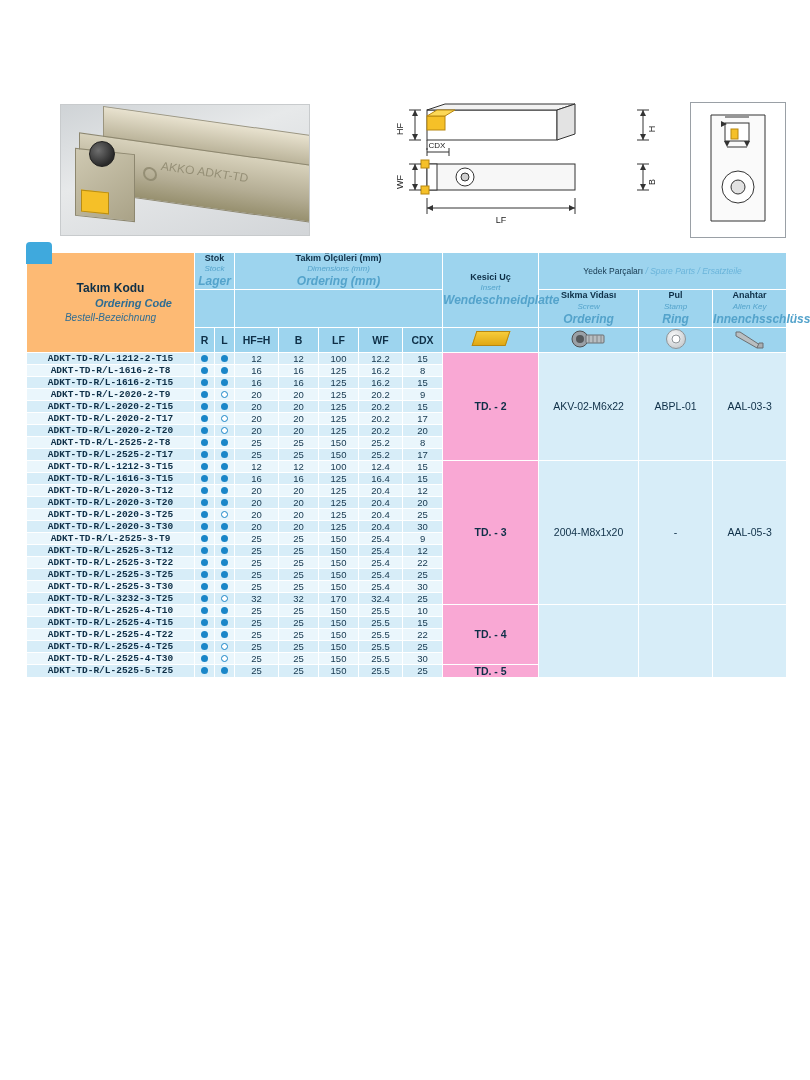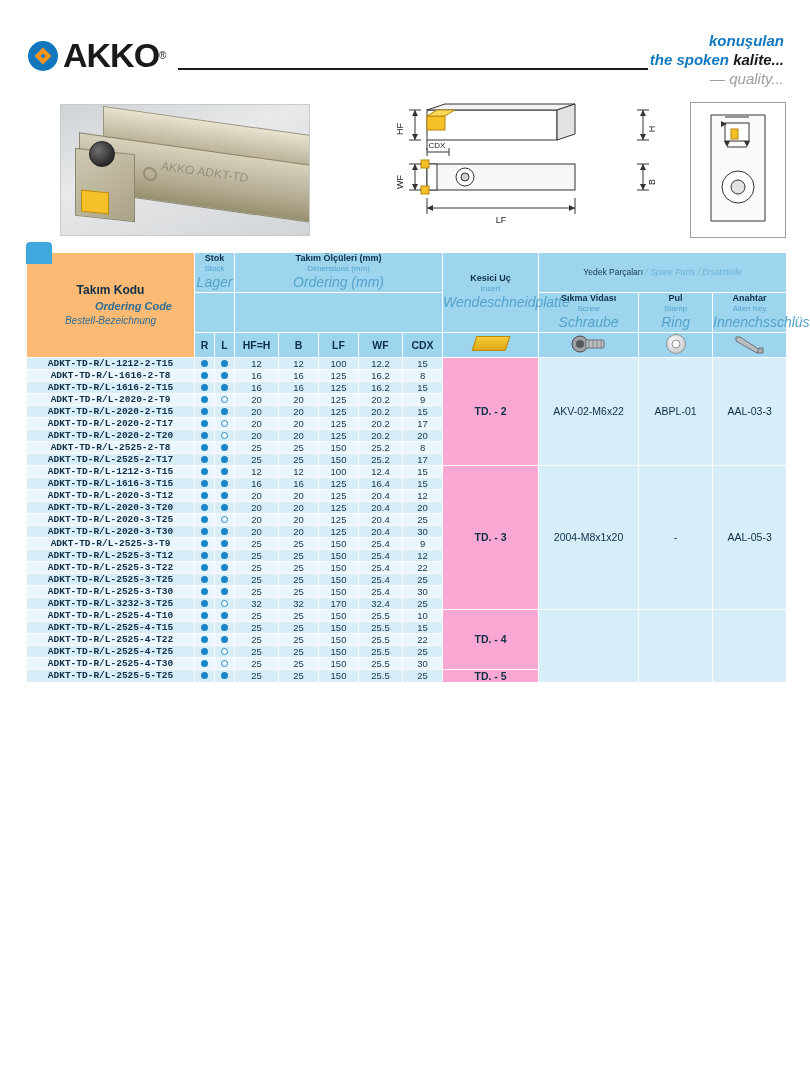--- a/index.html
+++ b/index.html
@@ -203,22 +203,22 @@
     line-height: 1.35;
   }
   .hdr-title .t1 { font-weight: bold; font-size: 12px; color: #0e2f47; }
   .hdr-title .t2 { font-style: italic; font-weight: bold; font-size: 11px; color: #2f6d93; margin-left: 46px; }
   .hdr-title .t3 { font-style: italic; font-size: 10px; color: #2f6d93; }
   .hdr-sub {
     line-height: 1.25;
     padding: 3px 2px;
   }
   .hdr-sub .s1 { font-weight: bold; font-size: 9px; color: #0e2f47; }
-  .hdr-sub .s2 { font-size: 8px; color: #54a3cb; }
-  .hdr-sub .s3 { font-style: italic; font-size: 14px; color: #54a3cb; }
+  .hdr-sub .s2 { font-style: italic; font-size: 8px; color: #54a3cb; }
+  .hdr-sub .s3 { font-style: italic; font-size: 12px; color: #54a3cb; font-weight: bold; }
   .hdr-letter { font-weight: bold; font-size: 10.5px; padding: 5px 0; color: #0e2f47; }
 
   .row-a { background: #d7edf8; }
   .row-b { background: #eaf6fc; }
   .code-cell {
     text-align: left;
     padding: 3px 8px;
     font-weight: bold;
     font-size: 9.5px;
     color: #0e2f47;
@@ -271,33 +271,20 @@
     background: #ffffff;
     border: 1px solid #8e9498;
     transform: translate(-50%,-50%);
   }
 </style>
 </head>
 <body>
 
 <div class="page">
 
-  <div class="header">
-    <div class="logo-wrap">
-      <span class="logo-mark"></span>
-      <span class="logo-text">AKKO</span>
-      <span class="logo-reg">®</span>
-    </div>
-    <div class="header-rule"></div>
-    <div class="slogan">
-      <div class="l1">konuşulan</div>
-      <div class="l2"><span>the spoken </span><span class="kal">kalite...</span></div>
-      <div class="l3">— quality...</div>
-    </div>
-  </div>
 
   <div class="figband">
 
     <div class="photo">
       <div class="shank"></div>
       <div class="shank2"></div>
       <div class="head"></div>
       <div class="screwtop"></div>
       <div class="insert"></div>
       <div class="brandmark"></div>
@@ -429,21 +416,21 @@
             <span style="color:#6ab4da;font-style:italic"> / </span>
             <span style="color:#6ab4da;font-style:italic">Ersatzteile</span>
           </td>
         </tr>
         <tr>
           <td class="hdr-blue" colspan="2"></td>
           <td class="hdr-blue" colspan="5"></td>
           <td class="hdr-blue hdr-sub">
             <div class="s1">Sıkma Vidası</div>
             <div class="s2">Screw</div>
-            <div class="s3">Schraube</div>
+            <div class="s3">Ordering</div>
           </td>
           <td class="hdr-blue hdr-sub">
             <div class="s1">Pul</div>
             <div class="s2">Stamp</div>
             <div class="s3">Ring</div>
           </td>
           <td class="hdr-blue hdr-sub">
             <div class="s1">Anahtar</div>
             <div class="s2">Allen Key</div>
             <div class="s3">Innenchsschlüssel</div>

